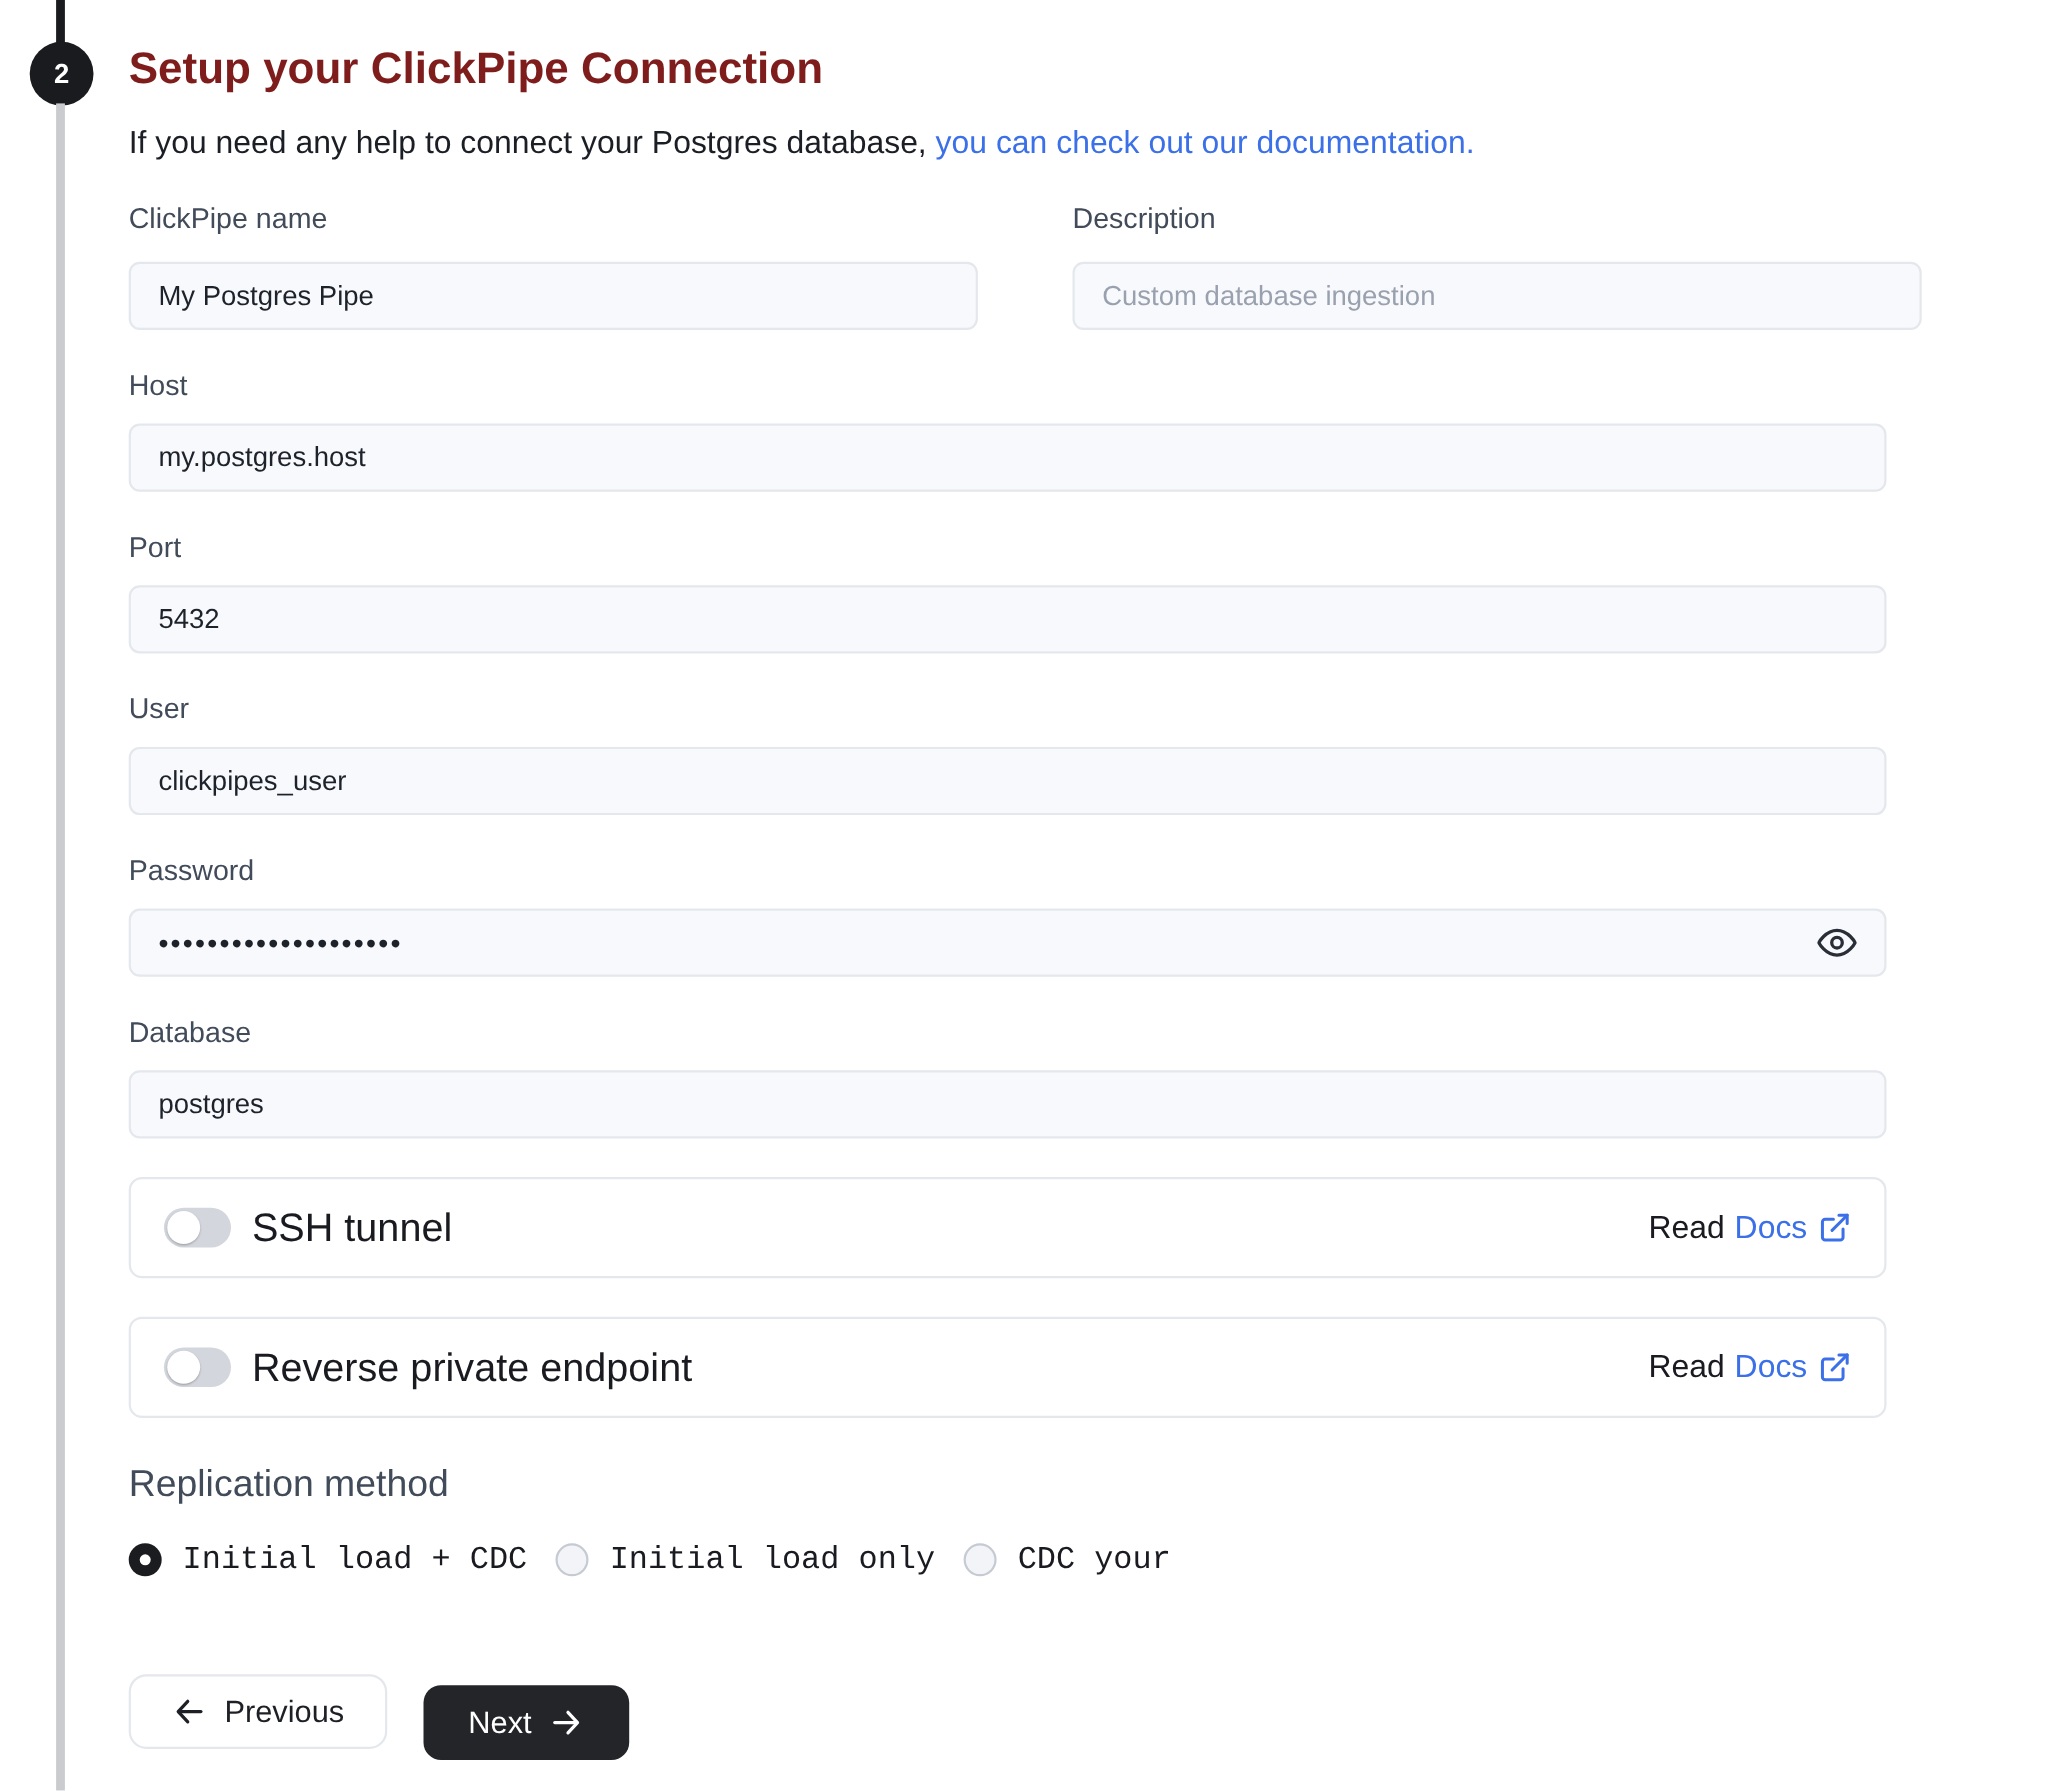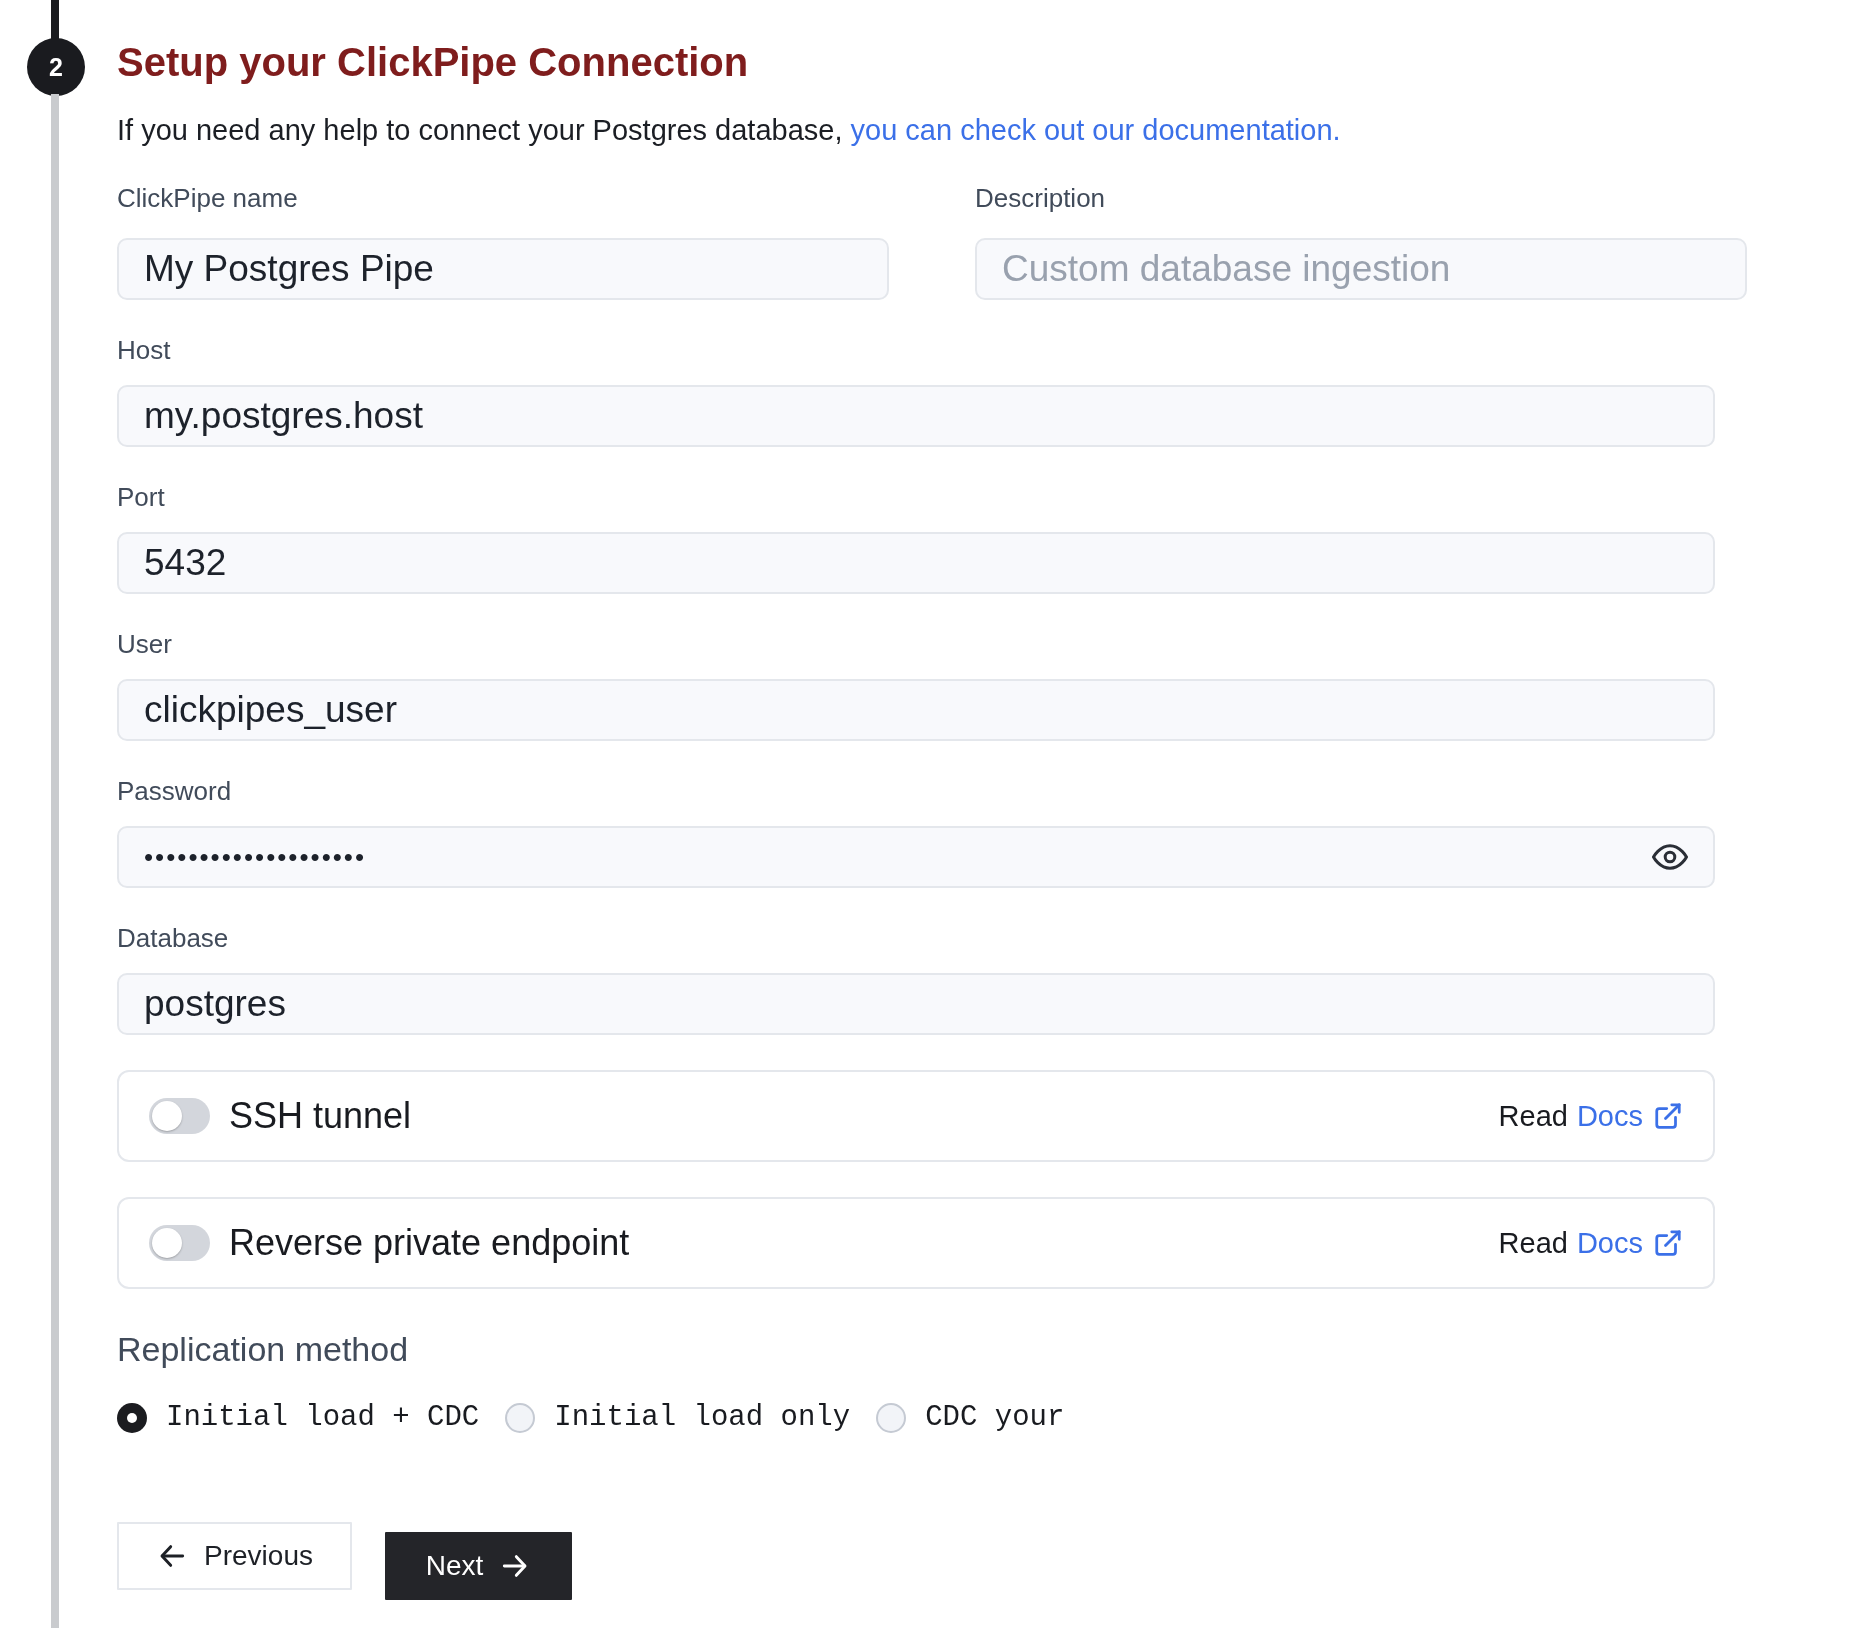--- a/index.html
+++ b/index.html
@@ -20,21 +20,21 @@
   .subtitle{margin:29px 0 0 0;font-size:29px;line-height:36px;color:#1b1e24;}
   .subtitle a{color:#3b70e8;text-decoration:none;cursor:pointer;}
 
   .two-col{display:grid;grid-template-columns:772px 772px;column-gap:86px;margin-top:37px;}
 
   .field{margin-top:37px;}
   .f-label{display:block;font-size:26px;line-height:27px;color:#414b5a;margin-bottom:21px;}
   .two-col .f-label{margin-bottom:26px;}
   .t-input{display:block;width:100%;height:62px;border:2px solid #e4e7ec;border-radius:10px;
     background:#f8f9fc;font-family:"Liberation Sans","DejaVu Sans",sans-serif;
-    font-size:37px;color:#1d222b;padding:0 25px;outline:none;}
+    font-size:25px;color:#1d222b;padding:0 25px;outline:none;}
   .t-input::placeholder{color:#99a1ae;}
   .pw-wrap{position:relative;}
   .pw-wrap .t-input{padding-right:80px;letter-spacing:2px;font-size:26px;}
   .eye-btn{position:absolute;right:26px;top:50%;transform:translateY(-50%);width:38px;height:38px;
     background:none;border:none;padding:0;cursor:pointer;display:flex;align-items:center;justify-content:center;}
 
   .toggle-box{margin-top:35px;height:92px;border:2px solid #e4e7ec;border-radius:12px;background:#ffffff;
     display:flex;align-items:center;padding:0 30px;}
   .toggle{width:61px;height:36px;border-radius:18px;background:#d3d6dc;position:relative;
     border:none;padding:0;cursor:pointer;flex:0 0 auto;}
@@ -50,21 +50,21 @@
   .radio-row{margin-top:38px;display:flex;align-items:center;gap:26px;}
   .radio-opt{display:flex;align-items:center;gap:19px;cursor:pointer;font-family:Liberation Mono, monospace;}
   .radio{width:30px;height:30px;border-radius:50%;flex:0 0 auto;}
   .radio.sel{background:#1b1c20;position:relative;}
   .radio.sel::after{content:"";position:absolute;left:50%;top:50%;width:10px;height:10px;margin:-5px 0 0 -5px;
     border-radius:50%;background:#ffffff;}
   .radio.unsel{background:#f2f4f8;border:2px solid #c5cad3;}
   .radio-text{font-size:29px;color:#191b20;}
 
   .btn-row{margin-top:78px;display:flex;align-items:center;gap:33px;}
-  .btn{height:68px;border-radius:1px;font-family:"Liberation Sans","DejaVu Sans",sans-serif;
+  .btn{height:68px;border-radius:16px;font-family:"Liberation Sans","DejaVu Sans",sans-serif;
     font-size:28px;display:flex;align-items:center;justify-content:center;gap:16px;cursor:pointer;}
   .btn-prev{width:235px;background:#ffffff;border:2px solid #e4e7ec;color:#1d2026;}
   .btn-next{width:187px;background:#242529;border:none;color:#ffffff;margin-top:20px;}
   svg{display:block;}
 </style>
 </head>
 <body>
 
 <div class="screen">
 

